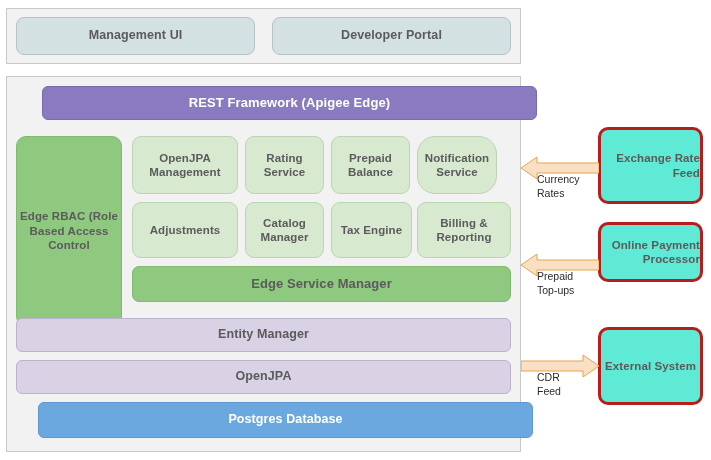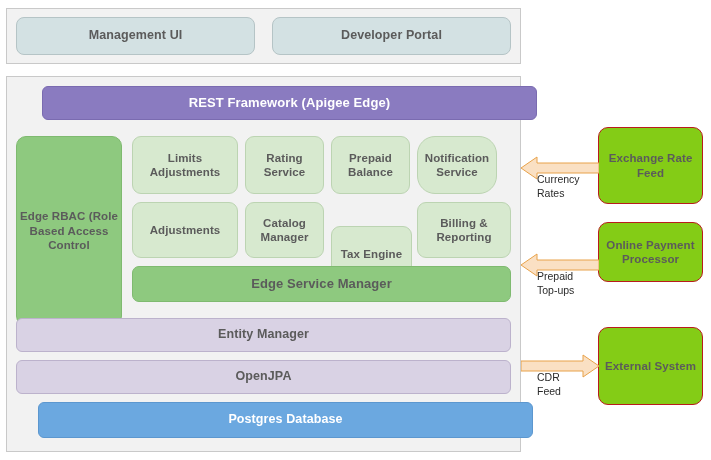--- a/index.html
+++ b/index.html
@@ -83,24 +83,25 @@
     background: #6ba8e0;
     border: 1px solid #5c97cf;
     color: #ffffff;
     font-size: 12.5px;
     border-radius: 6px;
     margin-left: 22px;
   }
 
   
   .external {
-    background: #84cc16;
-    border: 1px solid #b91c1c;
+    background: #5eead4;
+    border: 3px solid #b91c1c;
     font-size: 11.5px;
     border-radius: 10px;
+    text-align: right;
   }
 
   
   .arrow {
     position: absolute;
   }
   .arrow svg { display: block; }
 
   
   .arrow-label {
@@ -130,39 +131,39 @@
 
 <div class="node rest" style="left:16px; top:86px; width:495px; height:34px;margin-left:26px;">
   <span>REST Framework (Apigee Edge)</span>
 </div>
 
 <div class="node green-solid" style="left:16px; top:136px; width:106px; height:190px; white-space:pre-line;">
   <span>Edge RBAC (Role Based Access Control</span>
 </div>
 
 <div class="node service" style="left:132px; top:136px; width:106px; height:58px;">
-  <span>Limits Adjustments</span>
+  <span>OpenJPA Management</span>
 </div>
 <div class="node service" style="left:245px; top:136px; width:79px; height:58px;">
   <span>Rating Service</span>
 </div>
 <div class="node service" style="left:331px; top:136px; width:79px; height:58px;">
   <span>Prepaid Balance</span>
 </div>
 <div class="node service" style="left:417px; top:136px; width:80px; height:58px;border-radius:18px;">
   <span>Notification Service</span>
 </div>
 
 <div class="node service" style="left:132px; top:202px; width:106px; height:56px;">
   <span>Adjustments</span>
 </div>
 <div class="node service" style="left:245px; top:202px; width:79px; height:56px;justify-content:center;">
   <span>Catalog Manager</span>
 </div>
-<div class="node service" style="left:331px; top:202px; width:81px; height:56px;margin-top:24px;">
+<div class="node service" style="left:331px; top:202px; width:81px; height:56px;">
   <span>Tax Engine</span>
 </div>
 <div class="node service" style="left:417px; top:202px; width:94px; height:56px;">
   <span>Billing &amp; Reporting</span>
 </div>
 
 <div class="node green-solid" style="left:132px; top:266px; width:379px; height:36px; font-size:13px; border-radius:7px;">
   <span>Edge Service Manager</span>
 </div>
 

